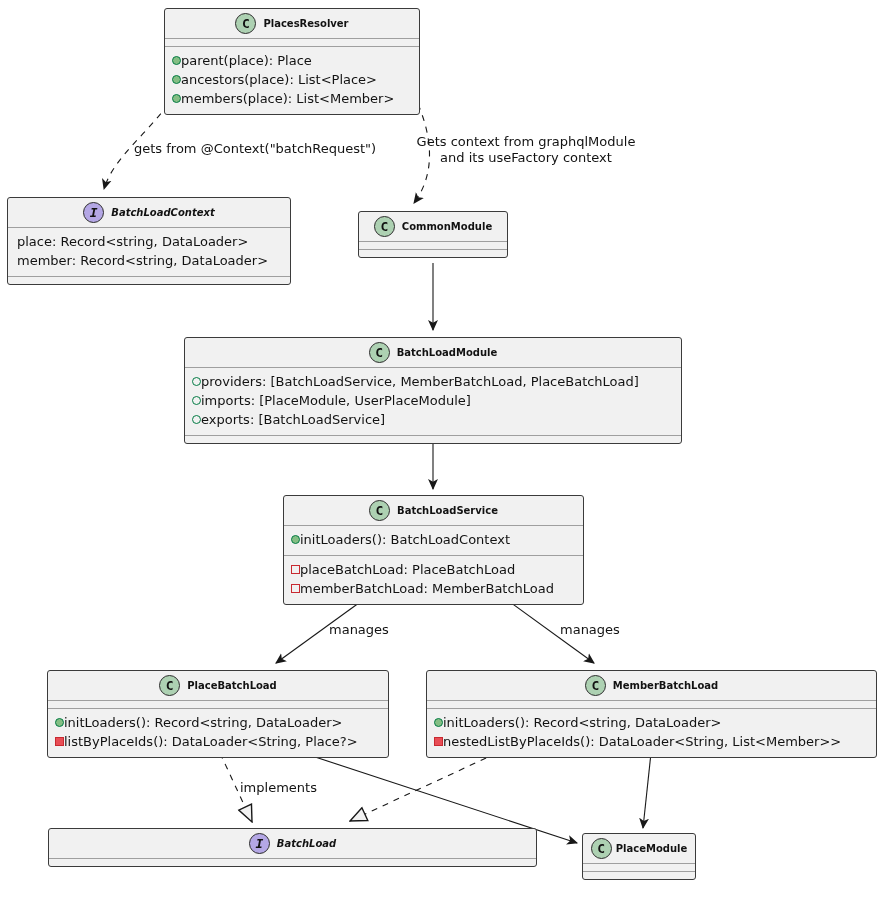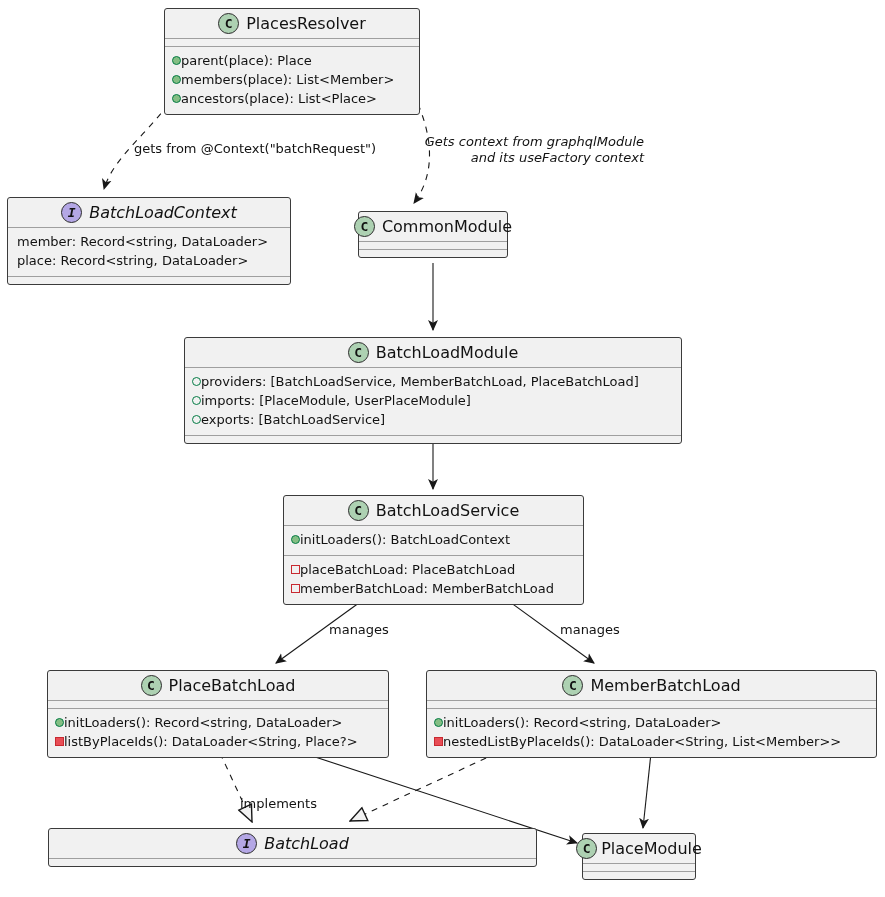--- a/index.html
+++ b/index.html
@@ -19,37 +19,37 @@
     padding:4px 10px; min-height:21px;
   }
   .spot {
     width:19px; height:19px; border-radius:50%; flex:0 0 auto;
     display:flex; align-items:center; justify-content:center;
     font:bold 13px "DejaVu Sans Mono", monospace; color:#121212;
     border:1px solid #2c2c2c;
   }
   .spot.c { background:#ADD1B2; }
   .spot.i { background:#B4A7E5; }
-  .name { font-size:16px; }
+  .name { font-size:10px;font-weight:bold; }
   .iface .name, .iface .spot { font-style:italic; }
   .compartment { border-top:1px solid #9f9f9f; padding:4px 8px 6px 7px; }
   .compartment.empty { height:7px; padding:0; }
   .member { display:flex; align-items:center; line-height:19px; white-space:nowrap; }
   .member.noicon { padding-left:2px; }
   .vis { width:9px; height:9px; flex:0 0 auto; box-sizing:border-box; }
   .vis.circle-filled { border-radius:50%; background:#84BE84; border:1px solid #037B44; }
   .vis.circle-hollow { border-radius:50%; background:#F1F1F1; border:1px solid #037B44; }
   .vis.square-hollow { background:#F1F1F1; border:1px solid #C82930; }
   .vis.square-filled { background:#E84D55; border:1px solid #C82930; }
 
   .edge-label {
     position:absolute; font-size:13px; color:#121212; white-space:pre-line;
     line-height:16px;
   }
-  .edge-label.center { text-align:right;font-style:italic; }
+  .edge-label.center { text-align:center; }
 </style>
 </head>
 <body>
 
 <div id="canvas">
 
   <svg class="edges" viewBox="0 0 885 897">
     <defs>
       <marker id="m-arrow" viewBox="0 0 10 10" refX="9" refY="5" markerWidth="10" markerHeight="10" orient="auto-start-reverse">
         <path d="M0,0.5 L10,5 L0,9.5 L2.5,5 z" fill="#181818"></path>
@@ -78,55 +78,55 @@
     <path d="M303,753 L577,843" fill="none" stroke="#181818" stroke-width="1.1" marker-end="url(#m-arrow)"></path>
 
     <path d="M651,753 L643,828" fill="none" stroke="#181818" stroke-width="1.1" marker-end="url(#m-arrow)"></path>
   </svg>
 
   <div class="edge-label" style="left:134px;top:141px;">gets from @Context("batchRequest")</div>
   <div class="edge-label center" style="left:408px;top:134px;width:236px;">Gets context from graphqlModule
 and its useFactory context</div>
   <div class="edge-label" style="left:329px;top:622px;">manages</div>
   <div class="edge-label" style="left:560px;top:622px;">manages</div>
-  <div class="edge-label" style="left:240px;top:796px;">implements</div>
+  <div class="edge-label" style="left:240px;top:780px;">implements</div>
 
   <div class="uml-box" style="left:164px;top:8px;width:256px;">
     <div class="title">
       <span class="spot c">C</span>
       <span class="name">PlacesResolver</span>
     </div>
     <div class="compartment empty"></div>
     <div class="compartment">
       <div class="member">
           <span class="vis circle-filled"></span>
           <span>parent(place): Place</span>
         </div>
       <div class="member">
           <span class="vis circle-filled"></span>
+          <span>ancestors(place): List&lt;Place&gt;</span>
+        </div>
+      <div class="member">
+          <span class="vis circle-filled"></span>
           <span>members(place): List&lt;Member&gt;</span>
-        </div>
-      <div class="member">
-          <span class="vis circle-filled"></span>
-          <span>ancestors(place): List&lt;Place&gt;</span>
         </div>
     </div>
   </div>
 
   <div class="uml-box iface" style="left:7px;top:197px;width:284px;">
     <div class="title">
       <span class="spot i">I</span>
       <span class="name">BatchLoadContext</span>
     </div>
     <div class="compartment">
       <div class="member noicon">
+          <span>place: Record&lt;string, DataLoader&gt;</span>
+        </div>
+      <div class="member noicon">
           <span>member: Record&lt;string, DataLoader&gt;</span>
-        </div>
-      <div class="member noicon">
-          <span>place: Record&lt;string, DataLoader&gt;</span>
         </div>
     </div>
     <div class="compartment empty"></div>
   </div>
 
   <div class="uml-box" style="left:358px;top:211px;width:150px;">
     <div class="title">
       <span class="spot c">C</span>
       <span class="name">CommonModule</span>
     </div>

